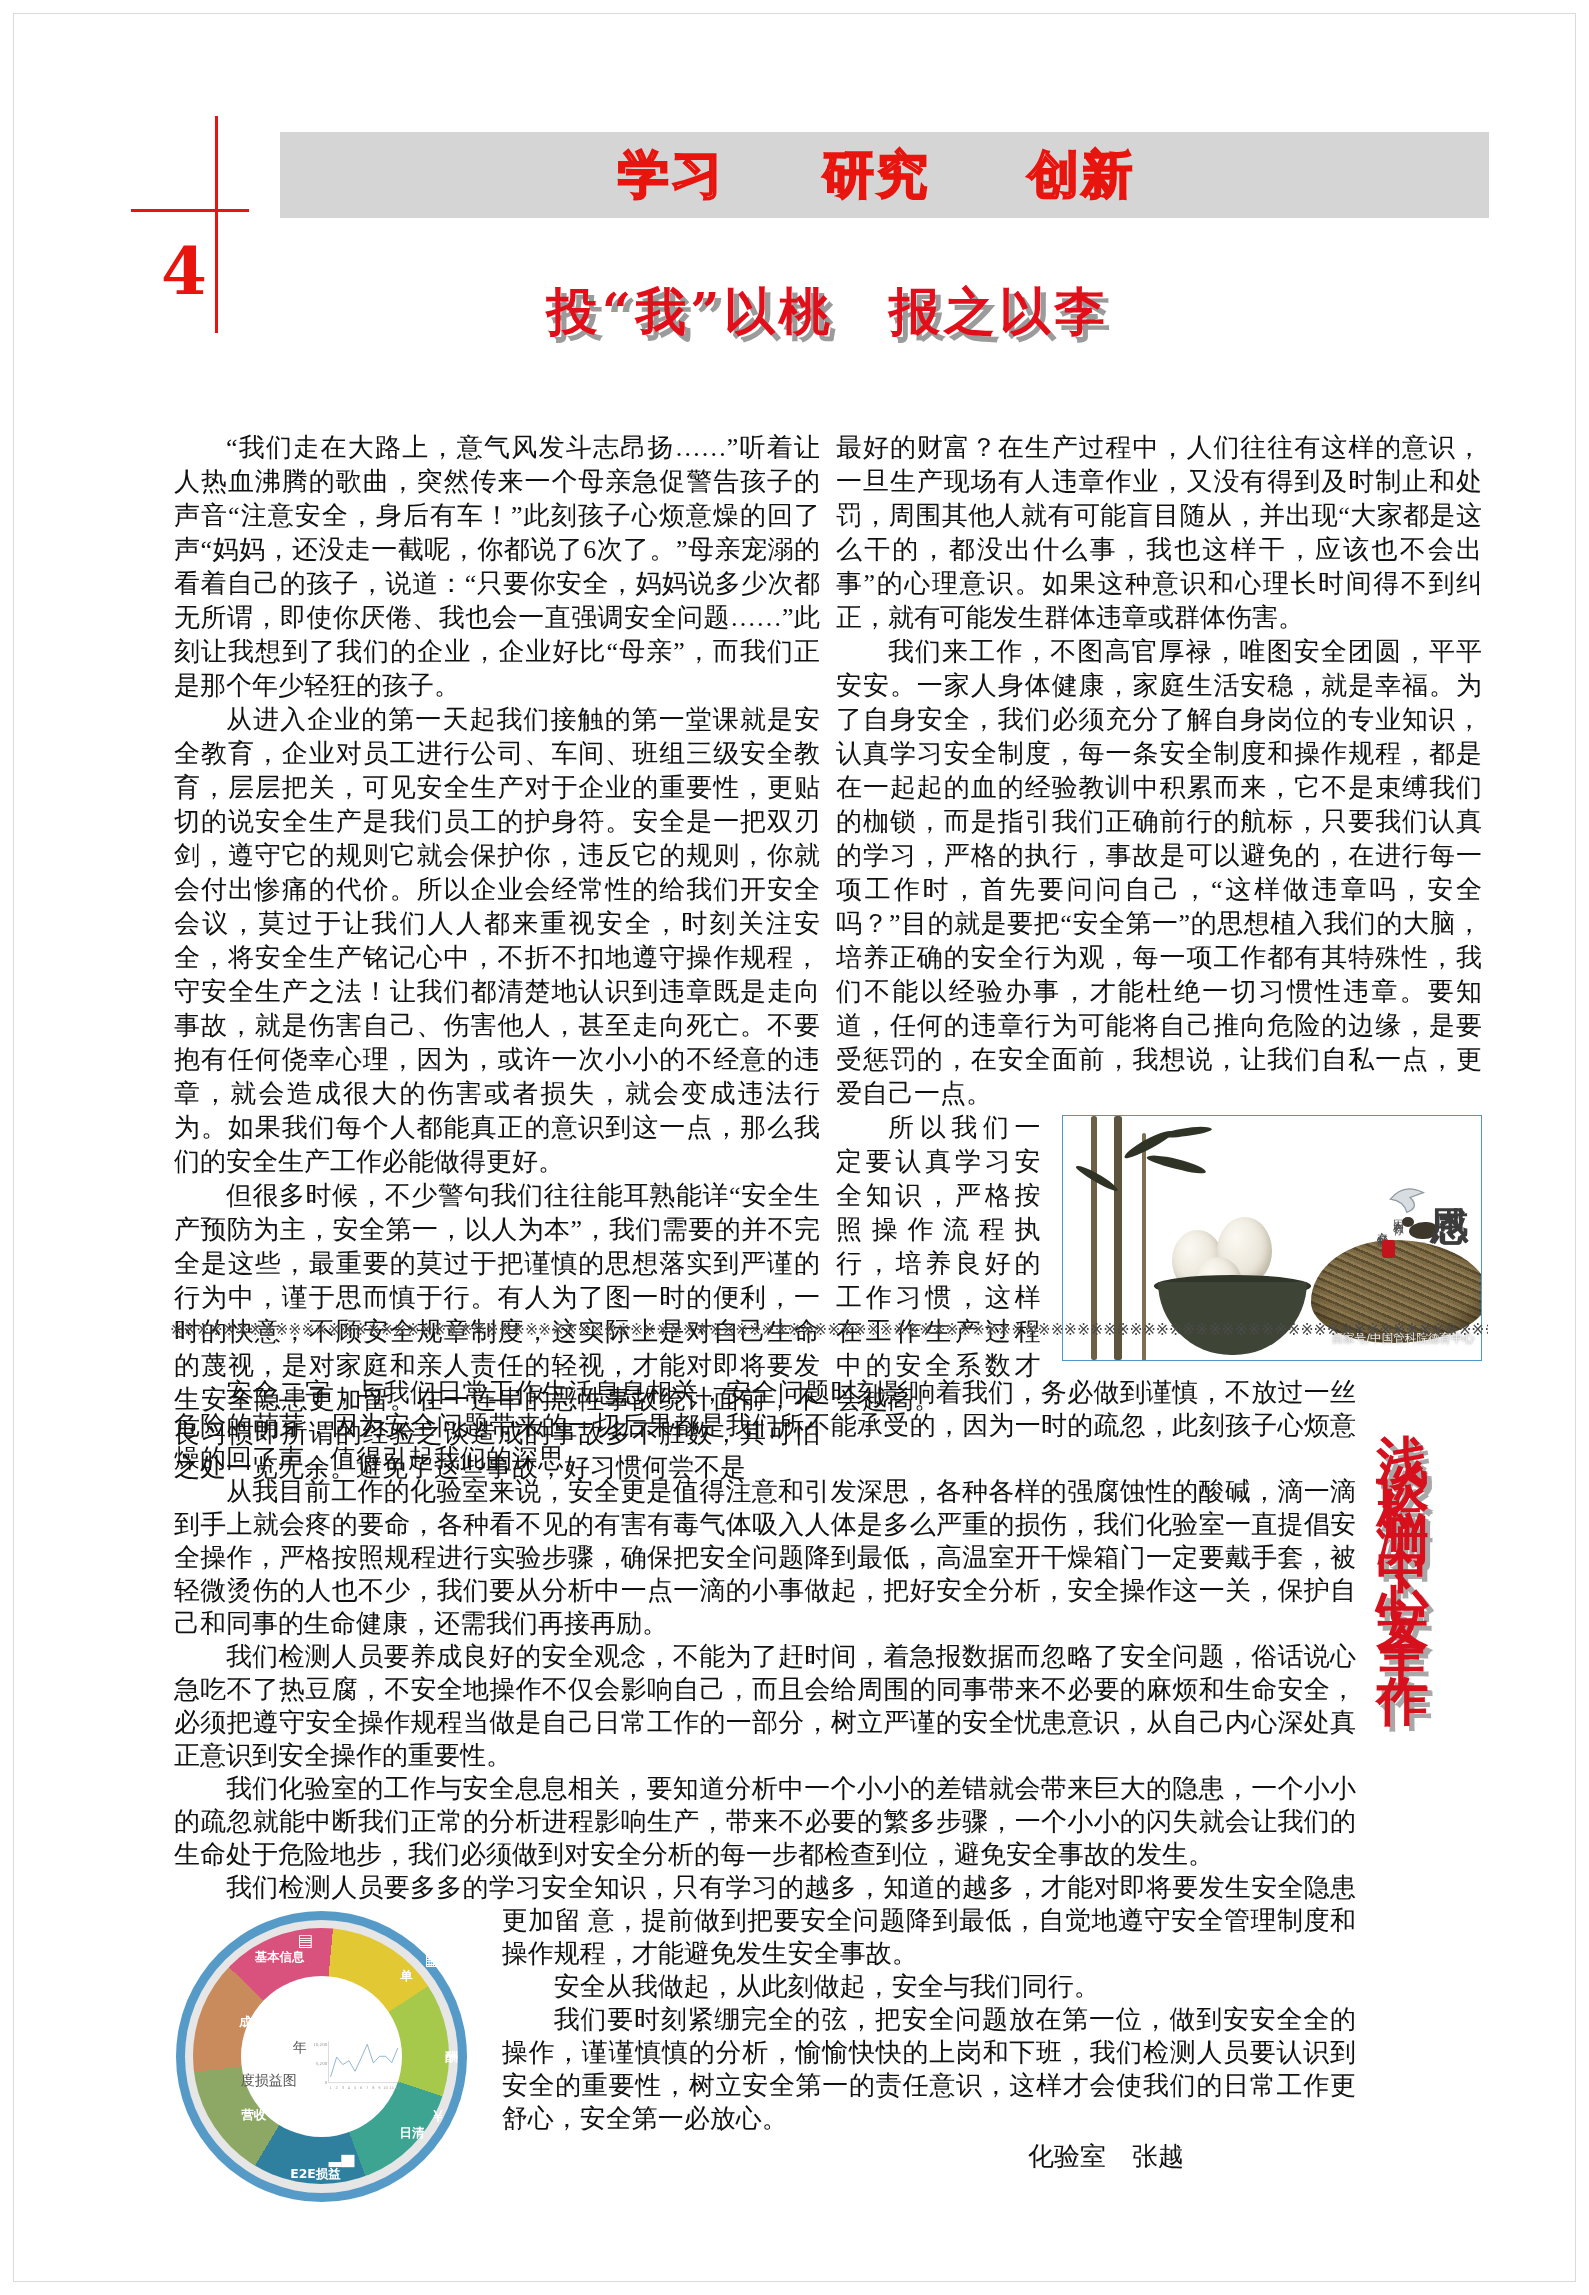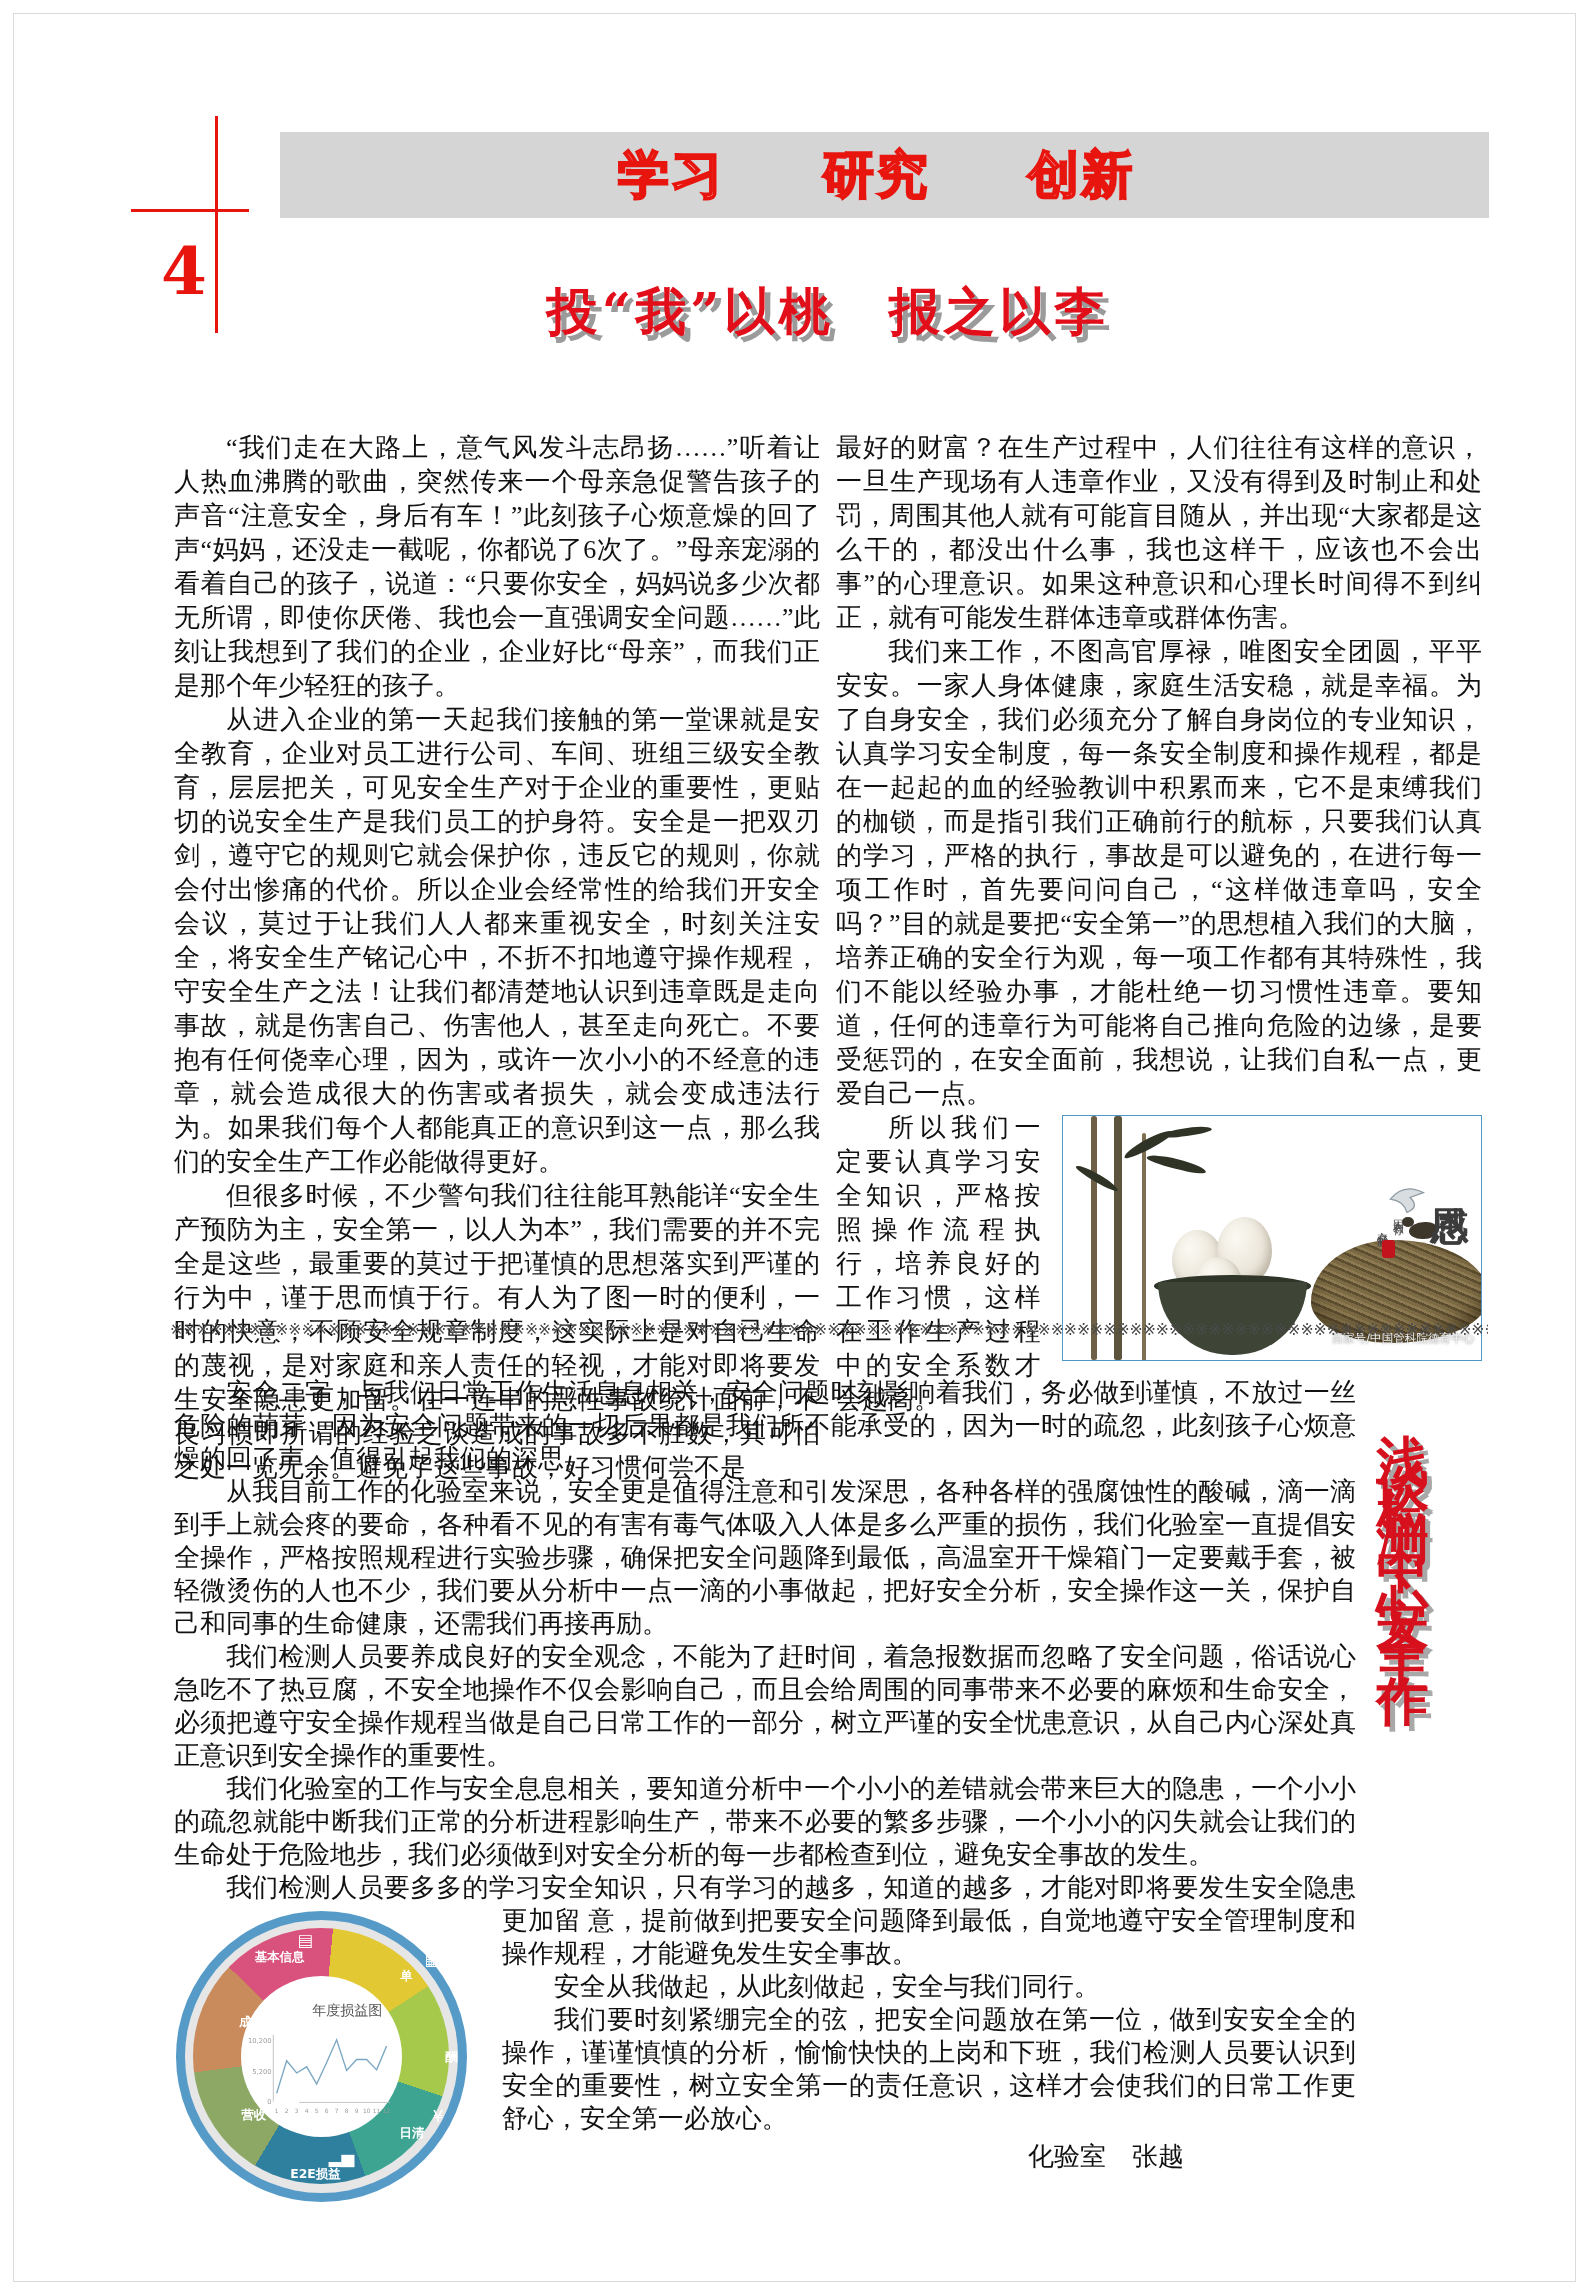--- a/index.html
+++ b/index.html
@@ -59,21 +59,21 @@
   .vertical-title{position:absolute;left:1368px;top:1392px;height:820px;writing-mode:vertical-rl;text-orientation:upright;
                   font-size:52px;font-weight:900;color:#d6101c;letter-spacing:27px;text-shadow:5px 5px 0 #a8a8a8;
                   font-family:"DejaVu Serif",serif;}
   .sig2{margin-top:5px;text-align:right;padding-right:172px;}
 
   
   .wheel-wrap{display:block;float:left;width:291px;height:291px;margin:6.6px 35px 6.6px 1.7px;position:relative;}
   .wheel-outer{position:absolute;inset:0;border-radius:50%;background:#569bc8;}
   .wheel-ring{position:absolute;inset:9px;border-radius:50%;background:#e6e6e6;}
   .wheel-seg{position:absolute;inset:17.4px;border-radius:50%;}
-  .wheel-center{position:absolute;inset:65px;border-radius:50%;background:#ffffff;display:flex;flex-direction:column;
+  .wheel-center{position:absolute;inset:65px;border-radius:50%;background:#ffffff;display:flex;flex-direction:row;
                 align-items:center;box-sizing:border-box;padding-top:18px;}
   .wheel-title{font-size:14px;color:#555;font-family:"DejaVu Sans",sans-serif;margin-bottom:1.7px;}
   .seg-label{position:absolute;color:#fff;font-weight:bold;font-size:12.4px;text-align:center;line-height:1.2;
              font-family:"DejaVu Sans",sans-serif;}
   .seg-icon{display:block;font-size:16.6px;line-height:1.1;font-weight:normal;}
   .mini-axis{stroke:#b9b9b9;stroke-width:1;}
   .mini-line{fill:none;stroke:#7aa7c2;stroke-width:1.6;}
   .mini-ylab{font-size:8px;fill:#9a9a9a;font-family:"DejaVu Sans",sans-serif;}
   .xticks text{font-size:7px;fill:#9a9a9a;font-family:"DejaVu Sans",sans-serif;text-anchor:middle;}
 </style>

